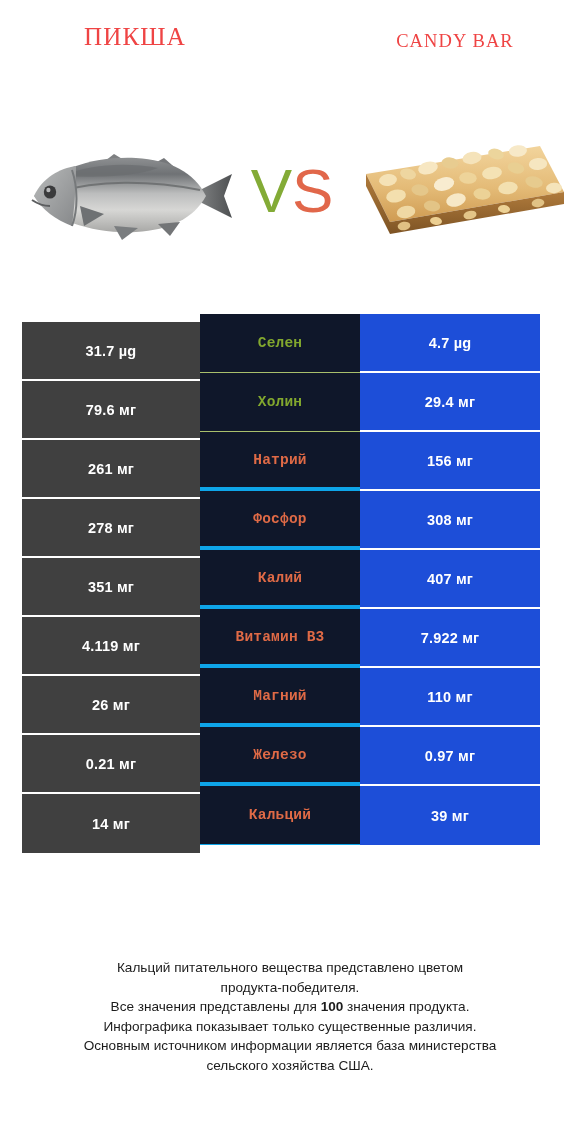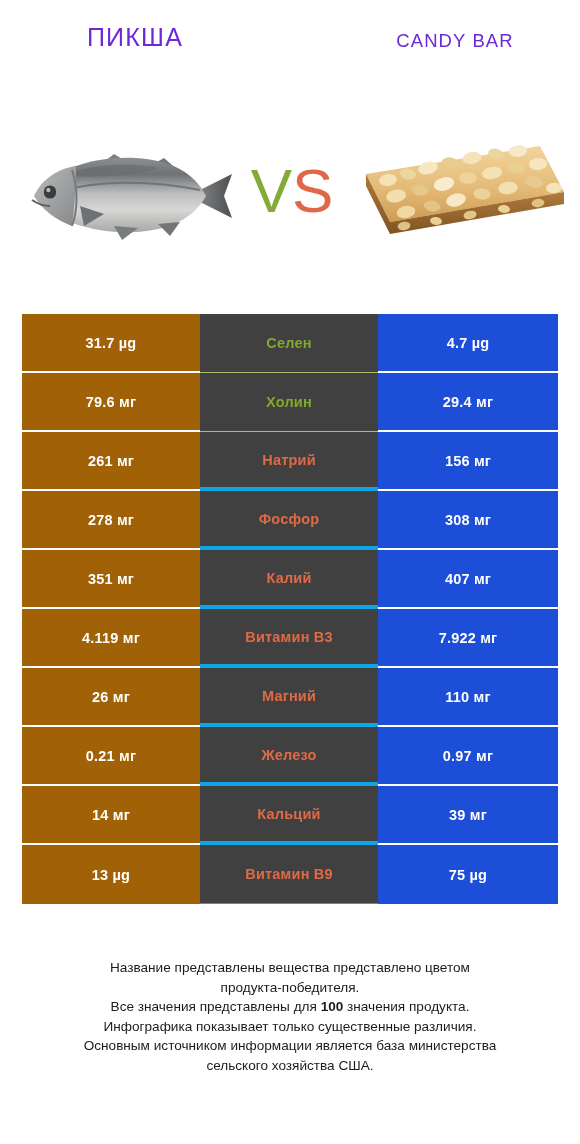--- a/index.html
+++ b/index.html
@@ -24,24 +24,24 @@
     position: absolute;
     top: 22px;
     left: 0;
     width: 580px;
     height: 40px;
   }
   .title {
     position: absolute;
     top: 0;
     text-align: center;
-    color: #6d28d9;
+    color: #ef4444;
     font-weight: 300;
     white-space: nowrap;
-    font-family: Liberation Sans, sans-serif;
+    font-family: Liberation Serif, serif;
   }
   .title-left {
     left: 22px;
     width: 226px;
     font-size: 25px;
     letter-spacing: 1.2px;
     line-height: 30px;
   }
   .title-right {
     left: 340px;
@@ -115,35 +115,37 @@
     display: flex;
     align-items: center;
     justify-content: center;
     font-size: 14.5px;
     font-weight: 700;
     letter-spacing: 0.2px;
     white-space: nowrap;
   }
   .cell-left {
     width: 178px;
-    background: #a16207;
+    background: #404040;
     color: #ffffff;
     border-bottom: 2px solid #ffffff;
+    margin-top: 8px;
   }
   .cell-right {
     width: 180px;
     background: #1d4ed8;
     color: #ffffff;
     border-bottom: 2px solid #ffffff;
   }
   .cell-mid {
-    width: 178px;
-    background: #404040;
+    width: 160px;
+    background: #0f172a;
     font-size: 14.5px;
     font-weight: 700;
+    font-family: Liberation Mono, monospace;
   }
   .row:last-child .cell-left,
   .row:last-child .cell-right { border-bottom: none; }
 
   .cell-mid.win-green { color: #82a82e; border-bottom: 1px solid #a9c06c; }
   .cell-mid.win-orange { color: #df6a46; border-bottom: 4px solid #0ea5e9; }
   .row:last-child .cell-mid.win-green,
   .row:last-child .cell-mid.win-orange { border-bottom-width: 1px; }
 
   
@@ -319,29 +321,24 @@
       <div class="row">
         <div class="cell cell-left">0.21 мг</div>
         <div class="cell cell-mid win-orange">Железо</div>
         <div class="cell cell-right">0.97 мг</div>
       </div>
       <div class="row">
         <div class="cell cell-left">14 мг</div>
         <div class="cell cell-mid win-orange">Кальций</div>
         <div class="cell cell-right">39 мг</div>
       </div>
-      <div class="row">
-        <div class="cell cell-left">13 µg</div>
-        <div class="cell cell-mid win-orange">Витамин B9</div>
-        <div class="cell cell-right">75 µg</div>
-      </div>
     </div>
 
   <div class="footer">
-    <div>Название представлены вещества представлено цветом</div>
+    <div>Кальций питательного вещества представлено цветом</div>
     <div>продукта-победителя.</div>
     <div><span>Все значения представлены для </span><b>100</b><span> значения продукта.</span></div>
     <div>Инфографика показывает только существенные различия.</div>
     <div>Основным источником информации является база министерства</div>
     <div>сельского хозяйства США.</div>
   </div>
 
 </div>
 
 </body></html>

